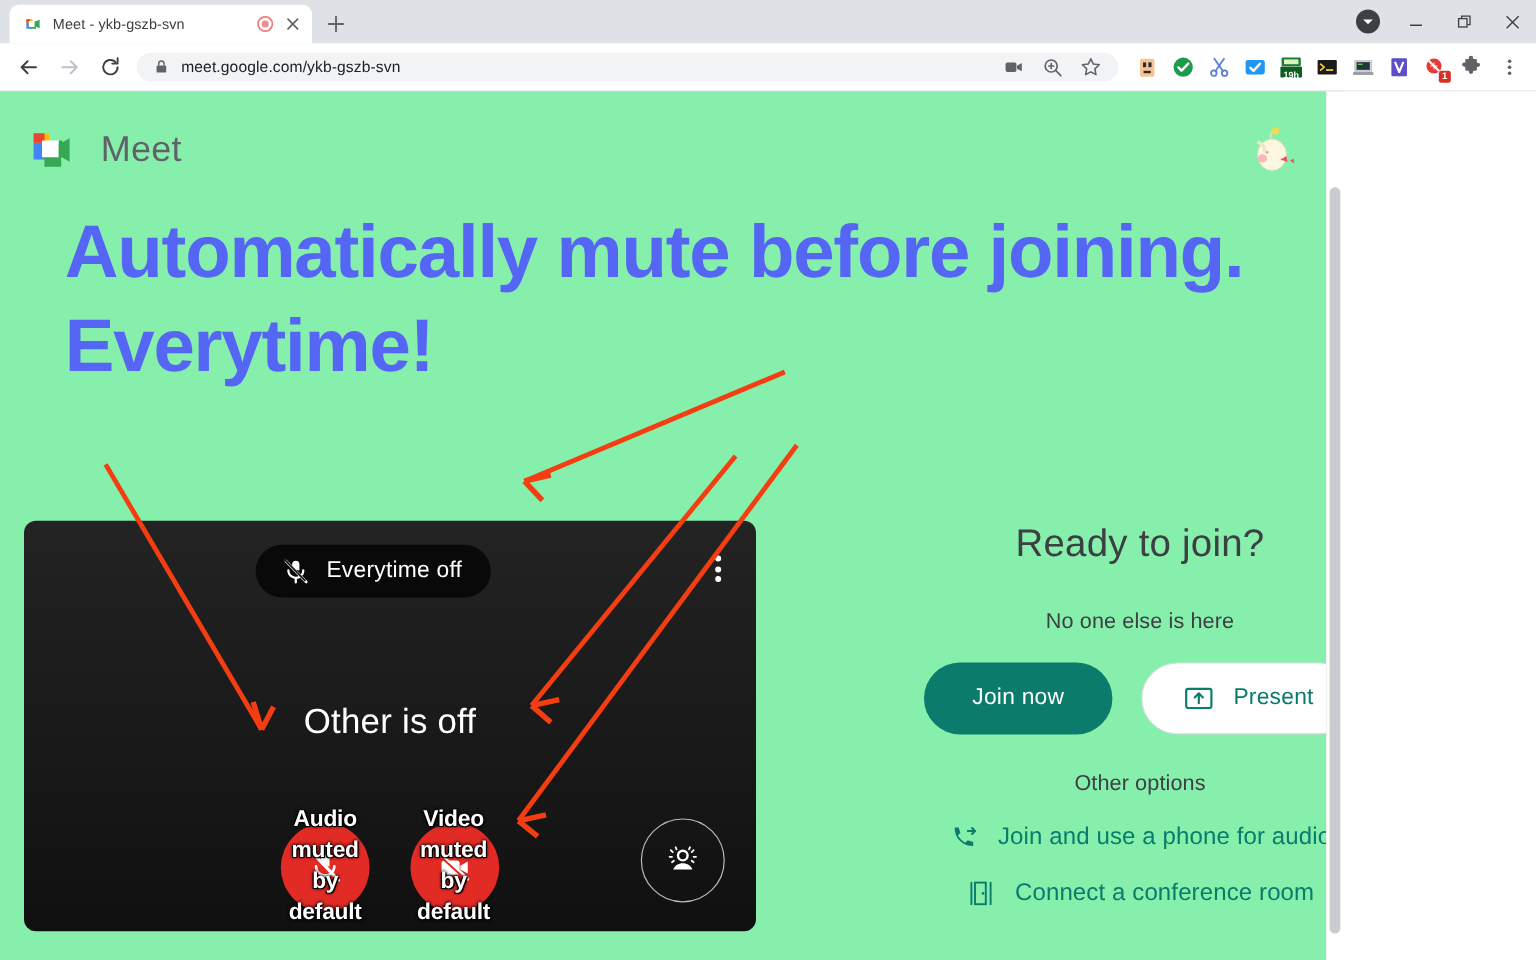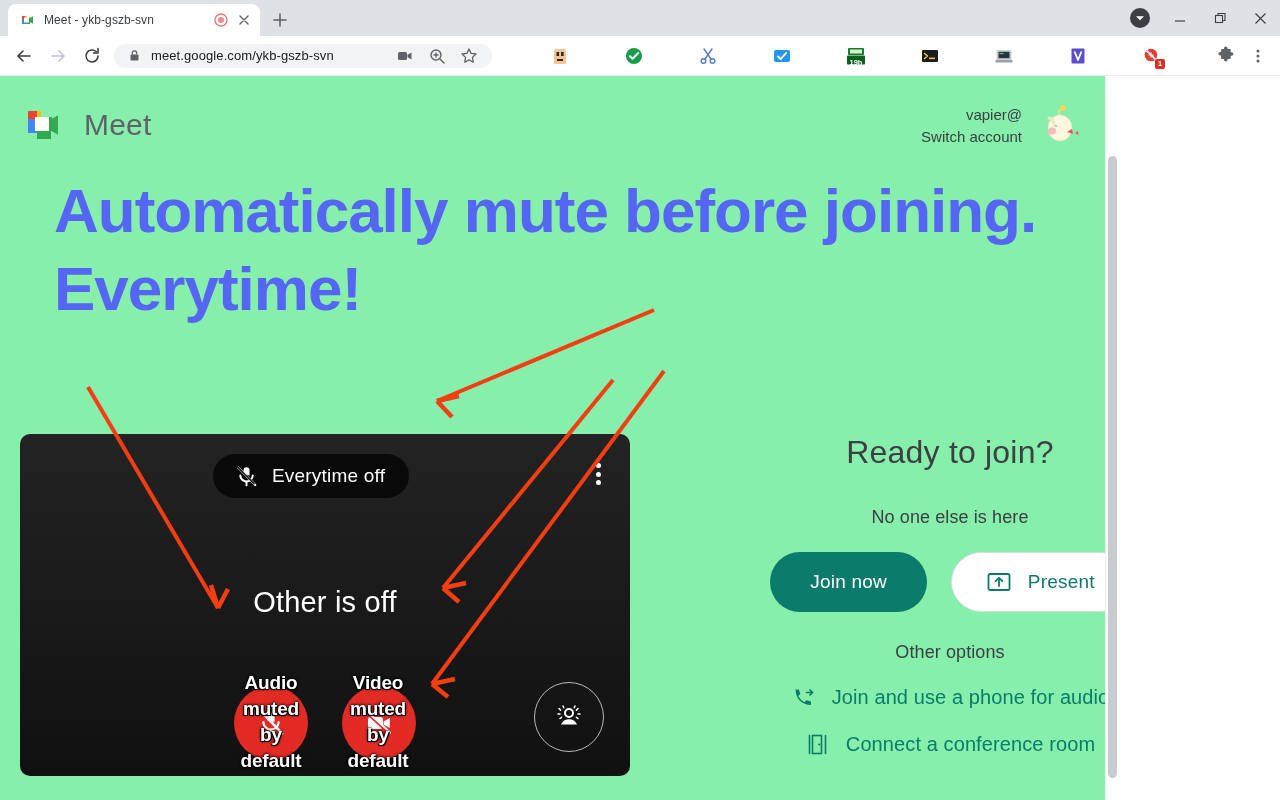--- a/index.html
+++ b/index.html
@@ -74,21 +74,20 @@
     font-size: 13px; color: #202124; flex: 1; white-space: nowrap;
     overflow: hidden; letter-spacing: .1px;
   }
   .omni-icons { display: flex; align-items: center; gap: 14px; padding-right: 4px; }
   .omni-ico { width: 18px; height: 18px; cursor: pointer; display:flex; align-items:center; justify-content:center;}
   .ext-row { display: flex; align-items: center; gap: 6px; padding-left: 4px; }
   .ext {
     width: 24px; height: 24px; flex: none; cursor: pointer;
     display: flex; align-items: center; justify-content: center;
     position: relative;
-    margin-left: 44px;
   }
   .menu-dots { width: 28px; height: 28px; display:flex; align-items:center; justify-content:center; cursor:pointer;}
 
   
   .page {
     position: absolute; left: 0; top: 76px; width: 1120px; height: 724px;
     background: #86efac; overflow: hidden;
   }
   .scrollbar {
     position: absolute; right: 0; top: 0; width: 15px; height: 724px;
@@ -405,24 +404,20 @@
             <path d="M4 4h9v8H4z" fill="#ea4335"></path>
             <path d="M13 22h14v10H13z" fill="#34a853"></path>
             <path d="M11 10h14v14H11z" fill="#fff"></path>
             <path d="M25 13.5l9-5.2v19.4l-9-5.2z" fill="#34a853"></path>
             <path d="M25 10h3v14h-3z" fill="#34a853"></path>
           </svg>
         </span>
         <span class="brand-name">Meet</span>
       </div>
       <div class="account">
-        <div class="account-text">
-          <div class="acct-email">vapier@</div>
-          <div class="acct-switch">Switch account</div>
-        </div>
         <div class="avatar">
           <svg width="44" height="44" viewBox="0 0 44 44">
             <ellipse cx="24" cy="26" rx="12" ry="13" fill="#fdf7e0"></ellipse>
             <ellipse cx="24" cy="26" rx="12" ry="13" fill="none" stroke="#e8e0c0" stroke-width=".7"></ellipse>
             <path d="M23 13c-1 -4 1 -6 3 -6" fill="none" stroke="#e8dfa8" stroke-width="1.6"></path>
             <circle cx="27" cy="6" r="3" fill="#f2d94e"></circle>
             <path d="M13 16c3 1 5 4 5 7" fill="none" stroke="#efe7c0" stroke-width="3" stroke-linecap="round"></path>
             <ellipse cx="16" cy="29" rx="4" ry="3.5" fill="#f7b9bc"></ellipse>
             <path d="M31 30l5-3 1 5z" fill="#ef4f63"></path>
             <path d="M39 31l3-2 .5 4z" fill="#ef4f63"></path>

